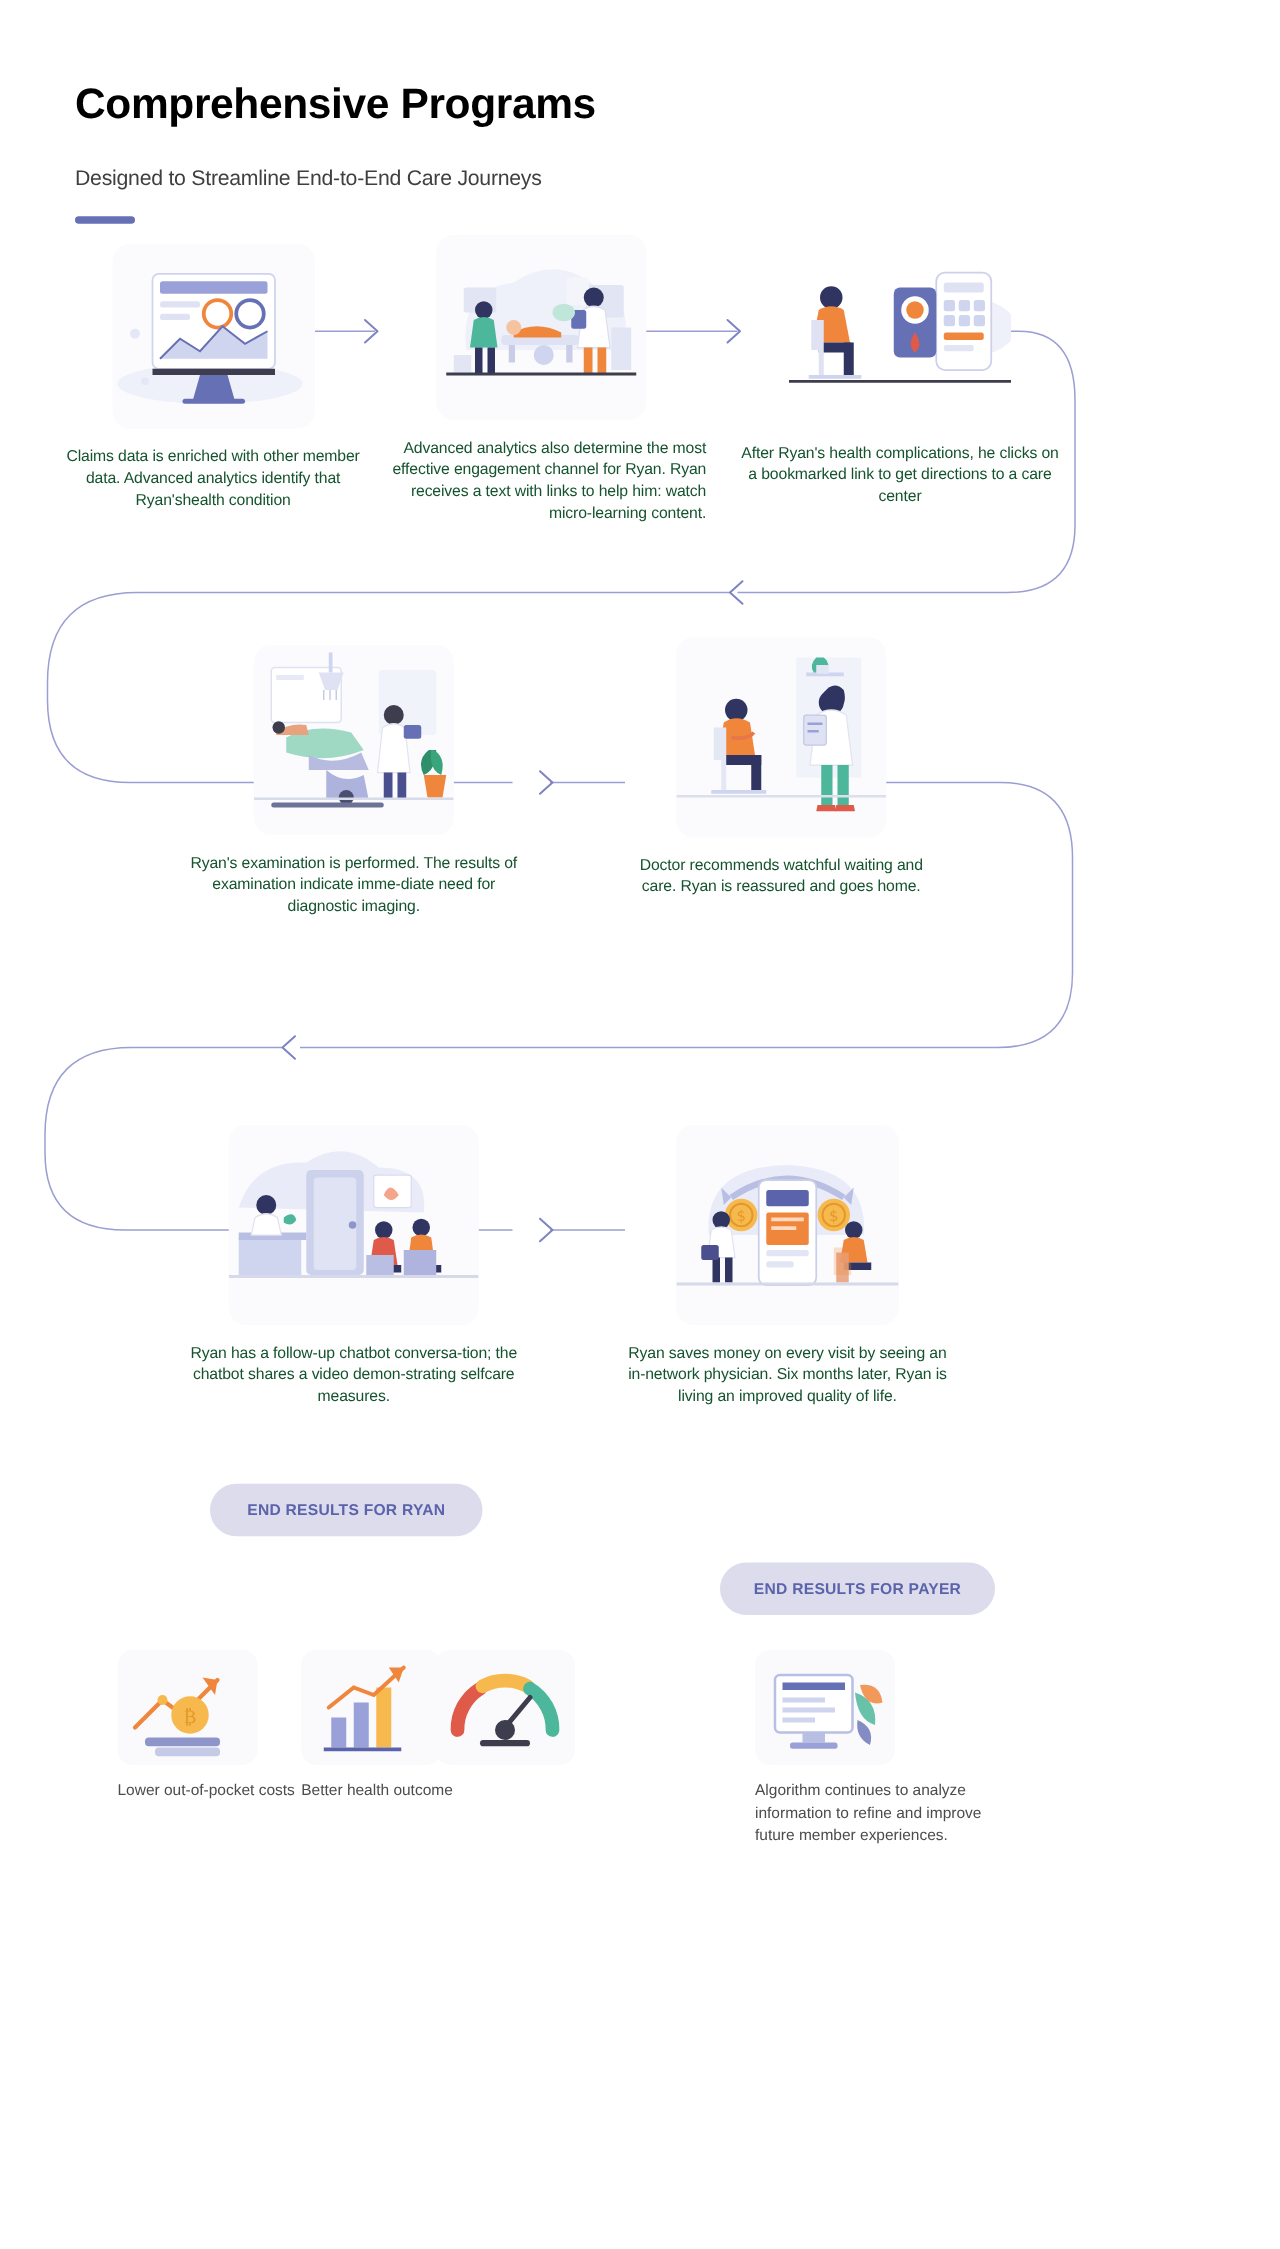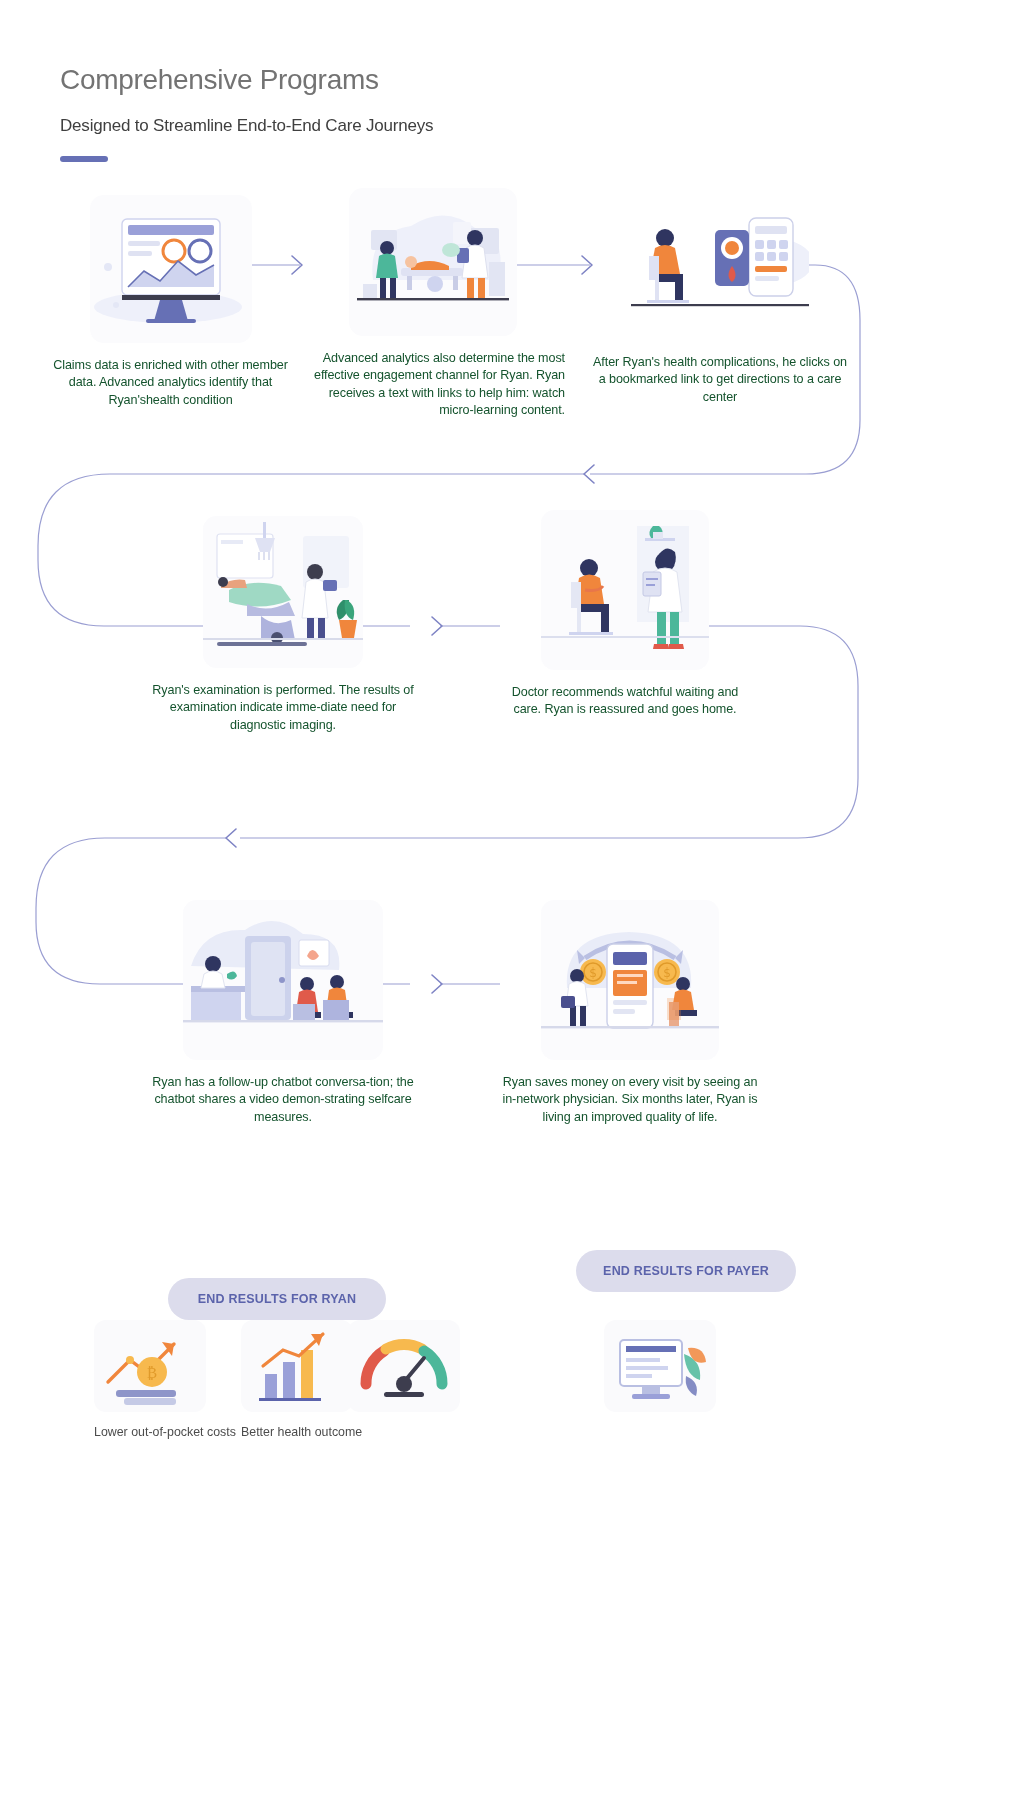--- a/index.html
+++ b/index.html
@@ -9,29 +9,29 @@
     background: #ffffff;
     font-family: "Liberation Sans", sans-serif;
     color: #4a4a4a;
     position: relative;
     overflow: hidden;
   }
 
   
   .header { position: absolute; left: 60px; top: 64px; }
   .title {
-    font-size: 28px;
-    font-weight: normal;
-    color: #737373;
+    font-size: 34px;
+    font-weight: bold;
+    color: #000000;
     letter-spacing: -0.3px;
   }
   .subtitle {
     font-size: 17px;
     color: #3f3f3f;
-    margin-top: 20px;
+    margin-top: 30px;
     letter-spacing: -0.2px;
   }
   .rule {
     width: 48px; height: 6px; border-radius: 3px;
     background: #6670b5; margin-top: 20px;
   }
 
   
   #flow-lines {
     position: absolute; left: 0; top: 0;
@@ -360,21 +360,21 @@
       <path d="M134 92 q8 -5 16 0 l3 18 h-22 z" fill="#f0863c"></path>
       <rect x="134" y="110" width="22" height="6" fill="#2f3560"></rect>
       <rect x="128" y="102" width="10" height="24" fill="#e8a27e" opacity="0.9"></rect>
       <path d="M126 98 h14 v22 h-14 z" fill="#f0863c" opacity="0.25"></path>
       <rect x="0" y="126" width="178" height="2.4" fill="#d6d9ea"></rect>
     </svg>
   </div>
   <div class="caption">Ryan saves money on every visit by seeing an in-network physician. Six months later, Ryan is living an improved quality of life.</div>
 </div>
 
-<div class="pill" style="left:168px; top:1278px; width:218px;">
+<div class="pill" style="left:168px; top:1187px; width:218px;">
   <span>END RESULTS FOR  RYAN</span>
 </div>
 
 <div class="pill" style="left:576px; top:1250px; width:220px;">
   <span>END RESULTS FOR PAYER</span>
 </div>
 
 <div class="benefit" style="left:94px; top:1320px;">
   <div class="tile">
     <svg width="112" height="92" viewBox="0 0 112 92">
@@ -426,13 +426,14 @@
       <rect x="22" y="38" width="34" height="4" fill="#cfd4ef"></rect>
       <rect x="22" y="46" width="42" height="4" fill="#cfd4ef"></rect>
       <rect x="22" y="54" width="26" height="4" fill="#cfd4ef"></rect>
       <rect x="38" y="66" width="18" height="8" fill="#b9bfe2"></rect>
       <rect x="28" y="74" width="38" height="5" rx="2" fill="#9aa0d8"></rect>
       <path d="M80 34 q18 6 16 26 q-14 -4 -16 -26" fill="#4cb79a" opacity="0.85"></path>
       <path d="M84 28 q16 -2 18 14 q-14 4 -18 -14" fill="#f0863c" opacity="0.85"></path>
       <path d="M82 56 q14 6 10 20 q-12 -6 -10 -20" fill="#6670b5" opacity="0.8"></path>
     </svg>
   </div>
+  <div class="blabel">Algorithm continues to analyze information to refine and improve future member experiences.</div>
 </div>
 
 </body></html>

